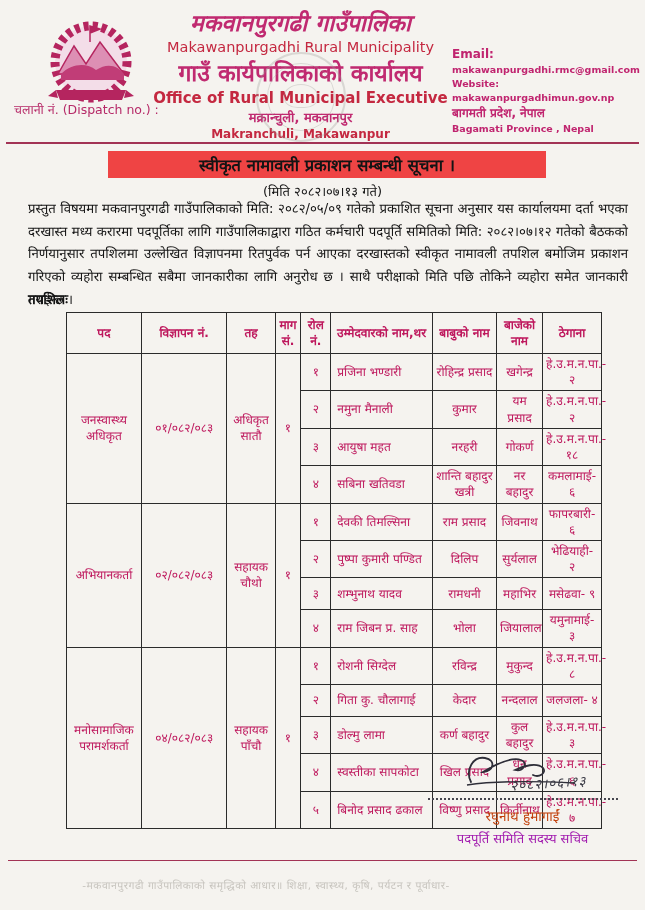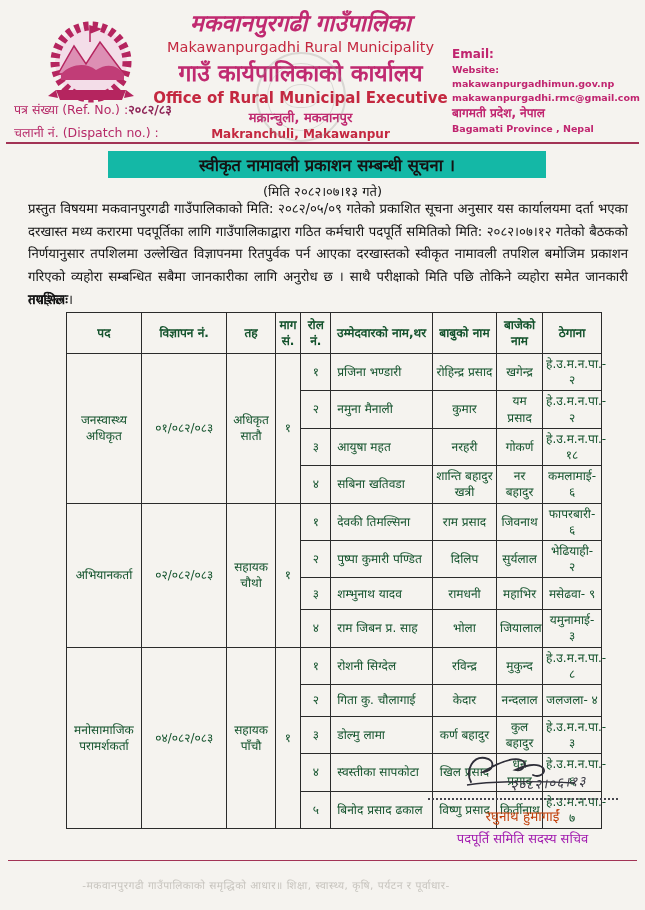--- a/index.html
+++ b/index.html
@@ -23,28 +23,28 @@
   .contact-block .lbl{color:#c0246f;font-weight:700;font-size:12px;}
   .contact-block .val{color:#c0246f;font-weight:700;font-size:9.5px;}
   .contact-block .np{color:#c0246f;font-weight:700;font-size:12px;}
 
   .ref-block{position:absolute;left:14px;top:99px;width:300px;line-height:1.8;font-size:12.5px;color:#b62a68;}
   .ref-block .ref-value{color:#8d2457;font-weight:700;}
 
   .head-rule{position:absolute;left:6px;top:142px;width:633px;height:0;border-top:2px solid #a23355;}
 
   
-  .title-band{position:absolute;left:108px;top:151px;width:438px;height:27px;background:#14b8a6;display:flex;align-items:center;justify-content:center;}
+  .title-band{position:absolute;left:108px;top:151px;width:438px;height:27px;background:#ef4444;display:flex;align-items:center;justify-content:center;}
   .title-band span{font-weight:700;font-size:16.5px;color:#141414;}
   .date-line{position:absolute;left:0;top:182px;width:645px;text-align:center;font-size:13px;color:#141414;}
   .body-text{position:absolute;left:28px;top:198px;width:600px;margin:0;font-size:13.2px;line-height:1.72;text-align:justify;color:#141414;}
   .detail-label{position:absolute;left:28px;top:290px;font-size:13.5px;font-weight:700;color:#141414;}
 
   
-  .roster{position:absolute;left:66px;top:312px;width:536px;border-collapse:collapse;table-layout:fixed;font-size:12px;color:#14532d;}
+  .roster{position:absolute;left:66px;top:312px;width:536px;border-collapse:collapse;table-layout:fixed;font-size:12px;color:#be185d;}
   .roster th,.roster td{border:1px solid #2b2b2b;padding:2px 3px;text-align:center;vertical-align:middle;line-height:1.35;}
   .roster th{font-weight:700;height:36px;}
   .roster td{height:27px;}
   .roster td.name-cell{text-align:left;padding-left:6px;}
   .col-post{width:14%;} .col-ad{width:16%;} .col-level{width:9%;} .col-demand{width:4.8%;}
   .col-roll{width:5.6%;} .col-name{width:19%;} .col-father{width:12%;} .col-gf{width:8.6%;} .col-addr{width:11%;}
 
   
   .signature-block{position:absolute;left:415px;top:752px;width:215px;text-align:center;}
   .sig-art{position:relative;height:46px;}
@@ -78,30 +78,27 @@
     <div class="en-org">Makawanpurgadhi Rural Municipality</div>
     <div class="np-office">गाउँ कार्यपालिकाको कार्यालय</div>
     <div class="en-office">Office of Rural Municipal  Executive</div>
     <div class="np-addr">मक्रान्चुली, मकवानपुर</div>
     <div class="en-addr">Makranchuli,  Makawanpur</div>
     <div class="stamp-watermark"></div>
   </div>
 
   <div class="contact-block">
     <div class="lbl">Email:</div>
+    <div class="val">makawanpurgadhi.rmc@gmail.com</div>
     <div class="val">Website:  makawanpurgadhimun.gov.np</div>
-    <div class="val">makawanpurgadhi.rmc@gmail.com</div>
     <div class="np">बागमती प्रदेश, नेपाल</div>
     <div class="val">Bagamati Province , Nepal</div>
   </div>
 
   <div class="ref-block">
-    <div>
-      <span>पत्र संख्या (Ref. No.) :</span><span class="ref-value">२०८२/८३</span>
-    </div>
     <div>
       <span>चलानी नं. (Dispatch no.) :</span>
     </div>
   </div>
 
   <div class="head-rule"></div>
 
   <div class="title-band">
     <span>स्वीकृत नामावली प्रकाशन सम्बन्धी सूचना ।</span>
   </div>

